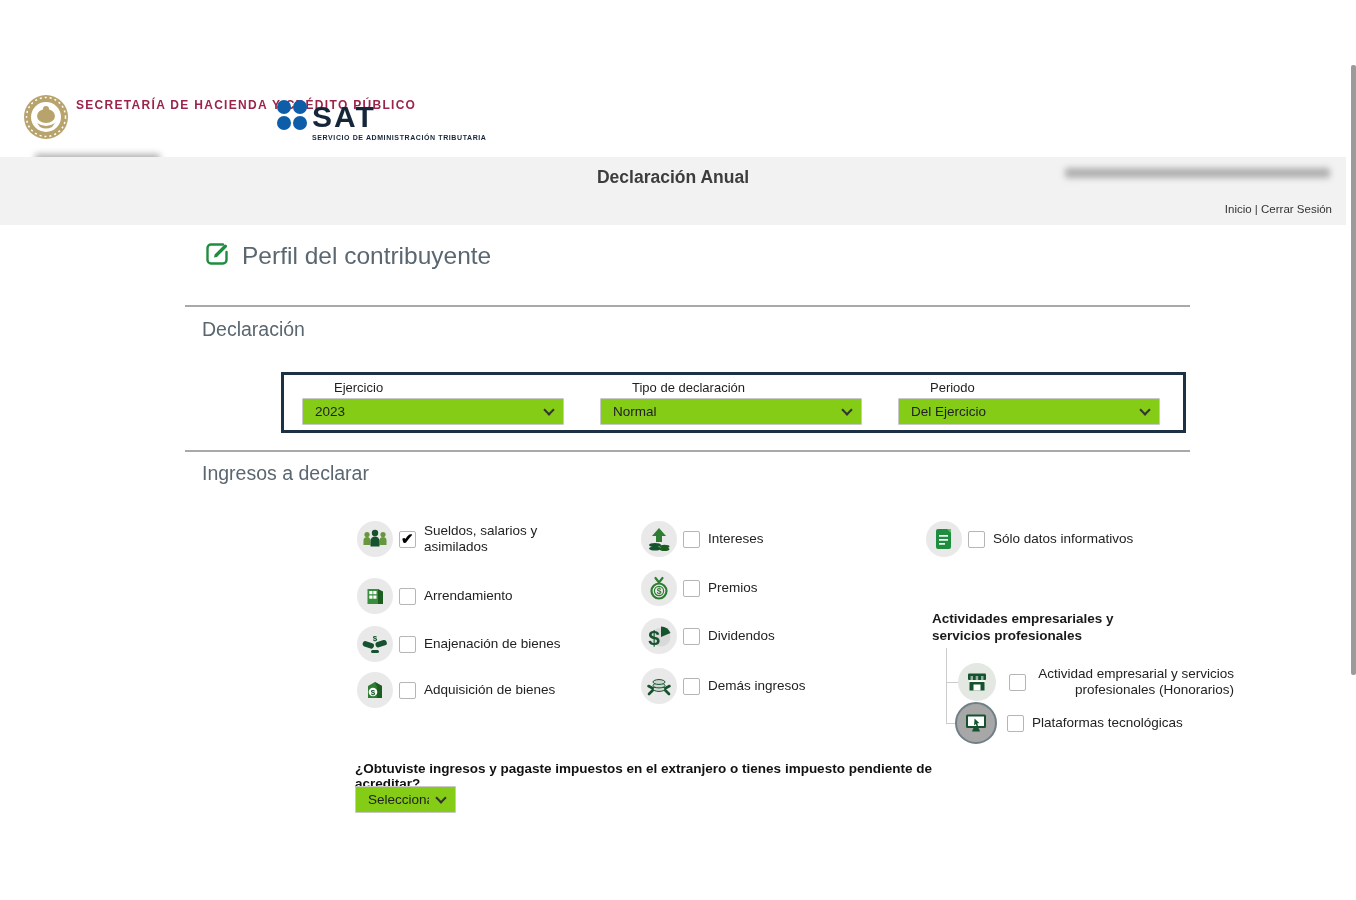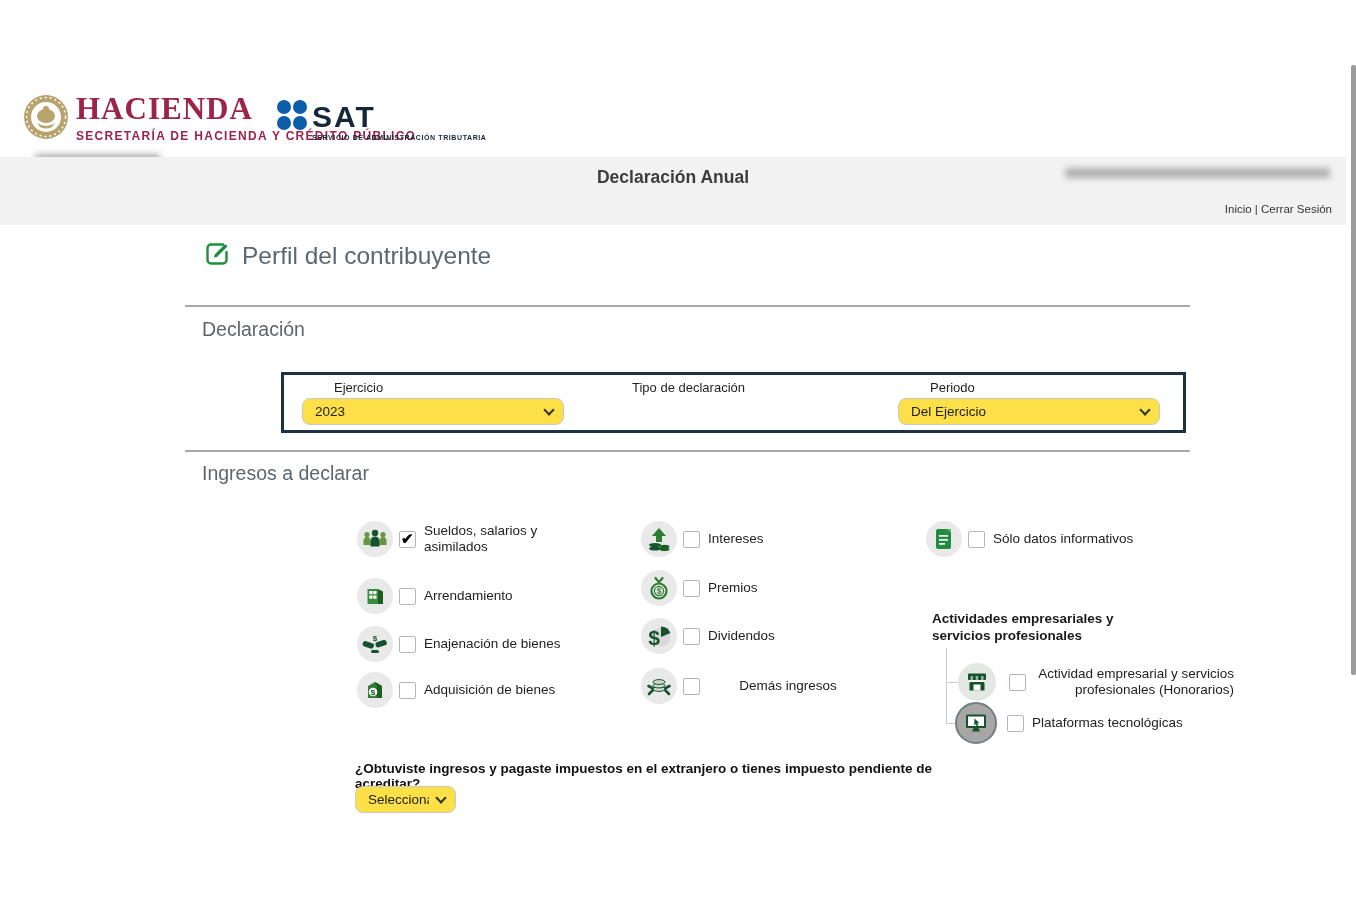--- a/index.html
+++ b/index.html
@@ -33,21 +33,21 @@
 
   .section-heading { position:absolute; left:202px; font-size:19.5px; color:#5a6770; }
 
   
   .decl-box { position:absolute; left:281px; top:372px; width:905px; height:61px;
     border:3px solid #1c3144; background:#fff; }
   .field-group { position:absolute; top:5px; width:262px; }
   .field-label { font-size:13px; color:#1f1f1f; margin-bottom:3px;margin-left:32px; }
   .select-wrap { position:relative; width:100%; }
   select { width:100%; height:27px; appearance:none; -webkit-appearance:none;
-    border:1px solid #c8c8c8; border-radius:8px; background:#fde047; font-size:13.5px;
+    border:1px solid #c8c8c8; border-radius:1px; background:#84cc16; font-size:13.5px;
     color:#222; padding:0 26px 0 12px; font-family:"Liberation Sans", sans-serif; cursor:pointer; }
   .chev { position:absolute; right:11px; top:8px; width:8px; height:8px; pointer-events:none;
     border-right:2px solid #333; border-bottom:2px solid #333; transform:rotate(45deg); }
 
   
   .item-row { position:absolute; display:flex; align-items:center; }
   .icon-circle { width:36px; height:36px; border-radius:50%; background:#e9e9e9;
     display:flex; align-items:center; justify-content:center; flex:none; }
   input[type=checkbox] { appearance:none; -webkit-appearance:none; width:17px; height:17px;
     border:1px solid #b5b5b5; border-radius:2px; background:#fff; position:relative;
@@ -76,21 +76,20 @@
     <svg width="48" height="48" viewBox="0 0 48 48">
       <circle cx="24" cy="24" r="22" fill="#b7a36b"></circle>
       <circle cx="24" cy="24" r="19.5" fill="none" stroke="#fff" stroke-width="1.5" stroke-dasharray="2 3"></circle>
       <circle cx="24" cy="24" r="15" fill="#fff"></circle>
       <ellipse cx="24" cy="23" rx="9" ry="7" fill="#b7a36b"></ellipse>
       <path d="M15 30 q9 6 18 0 l-3 4 q-6 3 -12 0 z" fill="#b7a36b"></path>
       <circle cx="24" cy="16" r="3" fill="#b7a36b"></circle>
     </svg>
   </div>
   <div class="abs" style="left:76px; top:18px;">
-    <div class="hacienda-word">HACIENDA</div>
     <div class="hacienda-sub">SECRETARÍA DE HACIENDA Y CRÉDITO PÚBLICO</div>
   </div>
   <div class="logo-divider"></div>
   <div class="abs" style="left:276px; top:22px;">
     <svg width="32" height="34" viewBox="0 0 32 34">
       <circle cx="8" cy="10" r="7" fill="#0d5da8"></circle>
       <circle cx="24" cy="10" r="7" fill="#0d5da8"></circle>
       <circle cx="8" cy="26" r="7" fill="#0d5da8"></circle>
       <circle cx="24" cy="26" r="7" fill="#0d5da8"></circle>
     </svg>
@@ -130,20 +129,26 @@
     <div class="field-label">Ejercicio</div>
     <div class="select-wrap">
       <select>
         <option>2023</option>
       </select>
       <span class="chev"></span>
     </div>
   </div>
   <div class="field-group" style="left:316px;">
     <div class="field-label">Tipo de declaración</div>
+    <div class="select-wrap">
+      <select>
+        <option>Normal</option>
+      </select>
+      <span class="chev"></span>
+    </div>
   </div>
   <div class="field-group" style="left:614px;">
     <div class="field-label">Periodo</div>
     <div class="select-wrap">
       <select>
         <option>Del Ejercicio</option>
       </select>
       <span class="chev"></span>
     </div>
   </div>
@@ -254,21 +259,21 @@
       <path d="M3 19 L9 13" stroke="#14532d" stroke-width="2.6" stroke-linecap="round"></path>
       <path d="M23 19 L17 13" stroke="#14532d" stroke-width="2.6" stroke-linecap="round"></path>
       <path d="M2.5 11 L8 14" stroke="#14532d" stroke-width="2.6" stroke-linecap="round"></path>
       <path d="M23.5 11 L18 14" stroke="#14532d" stroke-width="2.6" stroke-linecap="round"></path>
       <ellipse cx="13" cy="14" rx="6" ry="2.4" fill="#cfd6cf" stroke="#14532d" stroke-width="1"></ellipse>
       <ellipse cx="13" cy="10.5" rx="6" ry="2.4" fill="#cfd6cf" stroke="#14532d" stroke-width="1"></ellipse>
       <ellipse cx="13" cy="7" rx="6" ry="2.4" fill="#cfd6cf" stroke="#14532d" stroke-width="1"></ellipse>
     </svg>
   </span>
   <input type="checkbox" style="">
-  <span class="item-label" style="width:160px;text-align:center;">Demás ingresos</span>
+  <span class="item-label" style="width:160px;">Demás ingresos</span>
 </div>
 
 <div class="item-row" style="left:926px; top:521px;">
   <span class="icon-circle">
     <svg width="20" height="24" viewBox="0 0 20 24">
       <rect x="2" y="2" width="15" height="20" rx="2" fill="#1e8e3e"></rect>
       <polygon points="13,2 17,2 17,6" fill="#66bb6a"></polygon>
       <rect x="5" y="8" width="9" height="1.7" fill="#fff"></rect>
       <rect x="5" y="12" width="9" height="1.7" fill="#fff"></rect>
       <rect x="5" y="16" width="6" height="1.7" fill="#fff"></rect>

